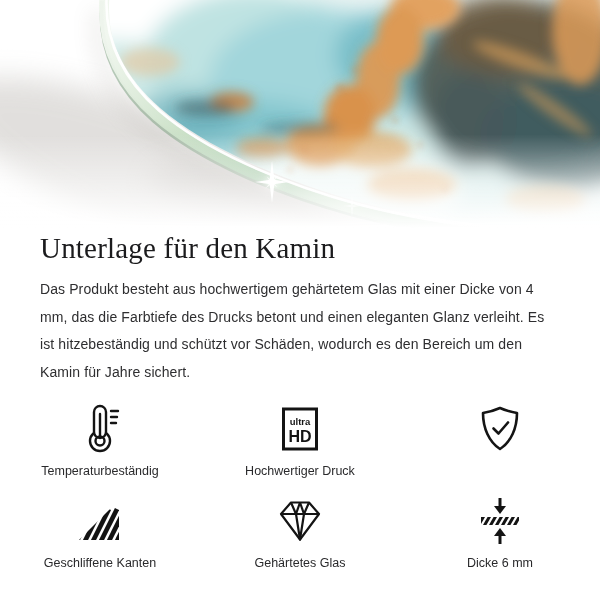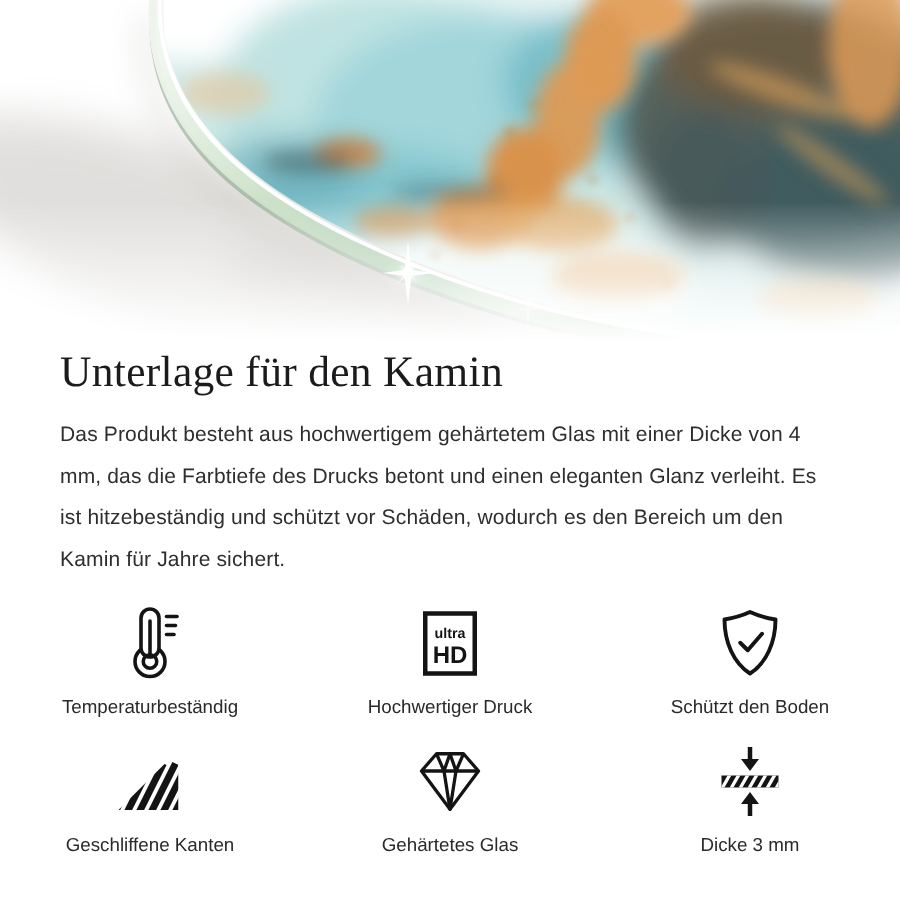--- a/index.html
+++ b/index.html
@@ -185,21 +185,20 @@
       <span class="feature-label">Hochwertiger Druck</span>
     </div>
 
     <div class="feature">
       <div class="icon-box">
         <svg class="ic" width="56" height="56" viewBox="0 0 56 56" fill="none" stroke="#141414" stroke-width="2.6" stroke-linecap="round" stroke-linejoin="round">
           <path d="M28,7 C33.5,9.5 39,11 45,12 C45,27 39,41 28,48 C17,41 11,27 11,12 C17,11 22.5,9.5 28,7 Z"></path>
           <path d="M21.5,27.5 L26.5,32.5 L36,21.5"></path>
         </svg>
       </div>
-      <span class="feature-label">Schützt den Boden</span>
     </div>
 
     <div class="feature">
       <div class="icon-box">
         <svg class="ic" width="56" height="56" viewBox="0 0 56 56">
           <defs>
             <clipPath id="triClip">
                 <path d="M7,47 L47,7 L47,47 Z"></path>
               </clipPath>
           </defs>
@@ -246,17 +245,17 @@
             <line x1="32" y1="35" x2="40" y2="21"></line>
             <line x1="38" y1="35" x2="46" y2="21"></line>
             <line x1="44" y1="35" x2="52" y2="21"></line>
           </g>
           <line x1="28" y1="5" x2="28" y2="13" stroke="#141414" stroke-width="3"></line>
           <polygon points="22,13 34,13 28,21" fill="#141414"></polygon>
           <line x1="28" y1="51" x2="28" y2="43" stroke="#141414" stroke-width="3"></line>
           <polygon points="22,43 34,43 28,35" fill="#141414"></polygon>
         </svg>
       </div>
-      <span class="feature-label">Dicke 3 mm</span>
+      <span class="feature-label">Dicke 6 mm</span>
     </div>
 
   </div>
 </div>
 
 </body></html>

